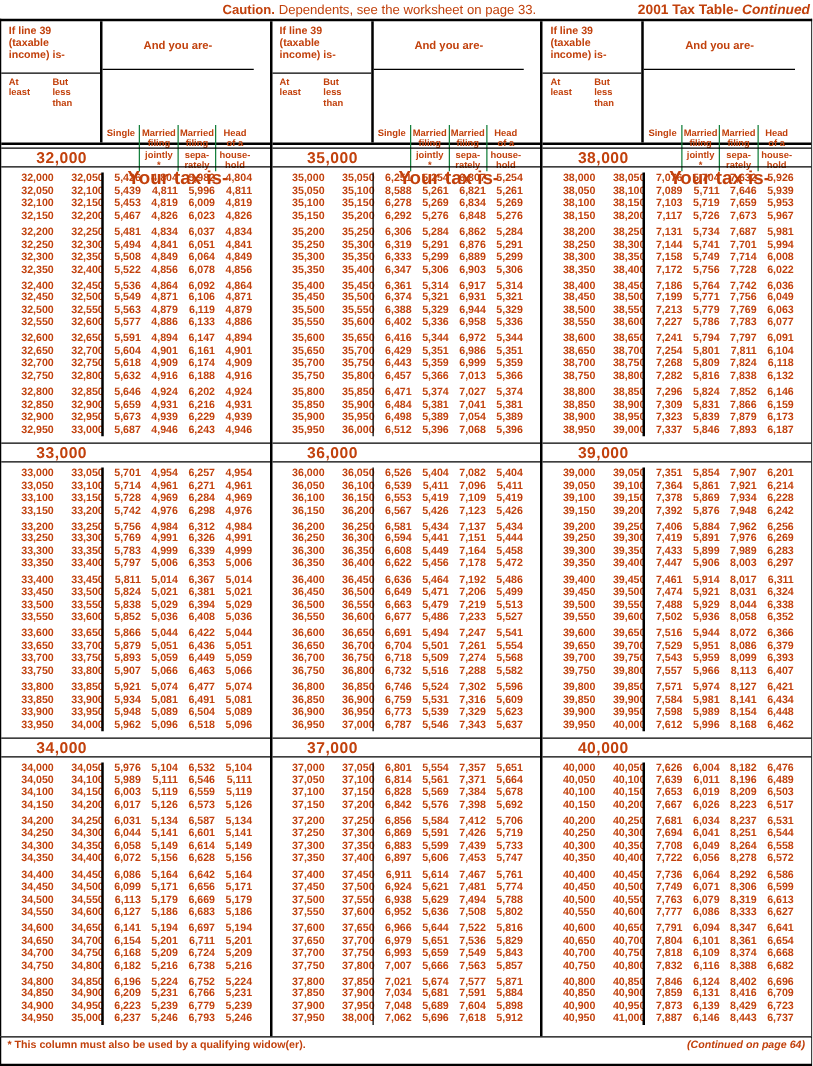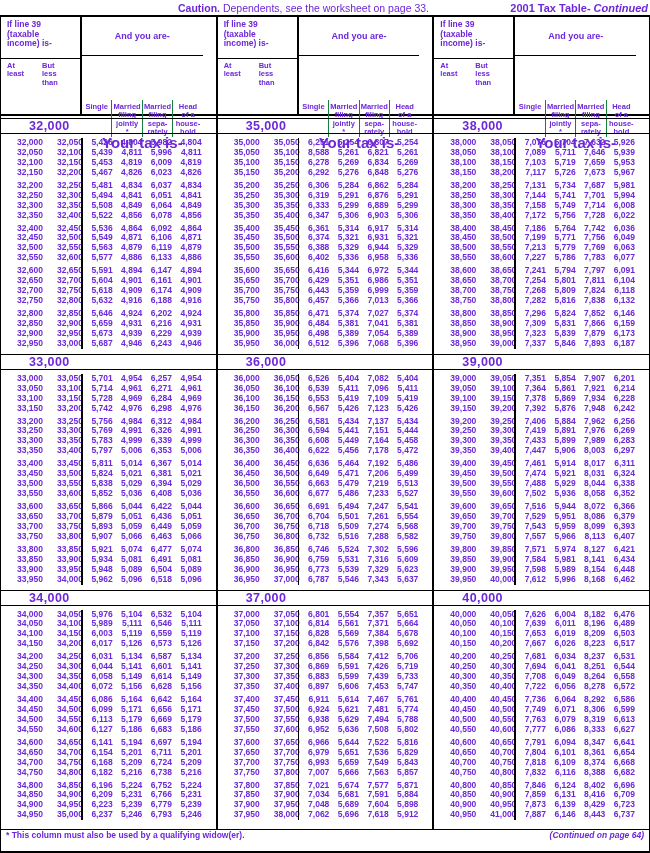--- a/index.html
+++ b/index.html
@@ -1,16 +1,16 @@
 <!DOCTYPE html>
 <html><head>
 <meta charset="utf-8">
 <style>
   html,body{margin:0;padding:0;background:#fff;}
-  .page{width:650px;height:853px;background:#fff;color:#6d28d9;
+  .page{width:650px;height:853px;background:#fff;color:#c2410c;
         font-family:"Liberation Sans",sans-serif;display:flex;flex-direction:column;
         overflow:hidden;position:relative;}
   
   .caption{height:15px;display:flex;align-items:flex-end;font-size:10.5px;line-height:13px;padding:0 2px;}
   .cap-caution{margin-left:176px;white-space:nowrap;}
   .cap-caution b{font-weight:bold;}
   .cap-title{margin-left:auto;white-space:nowrap;font-weight:bold;font-size:11px;}
   .cap-title .cont{font-style:italic;margin-left:3px;}
   
   .table-body{flex:1;display:flex;border-top:2.5px solid #000;border-left:1.5px solid #000;border-right:1.5px solid #000;}

